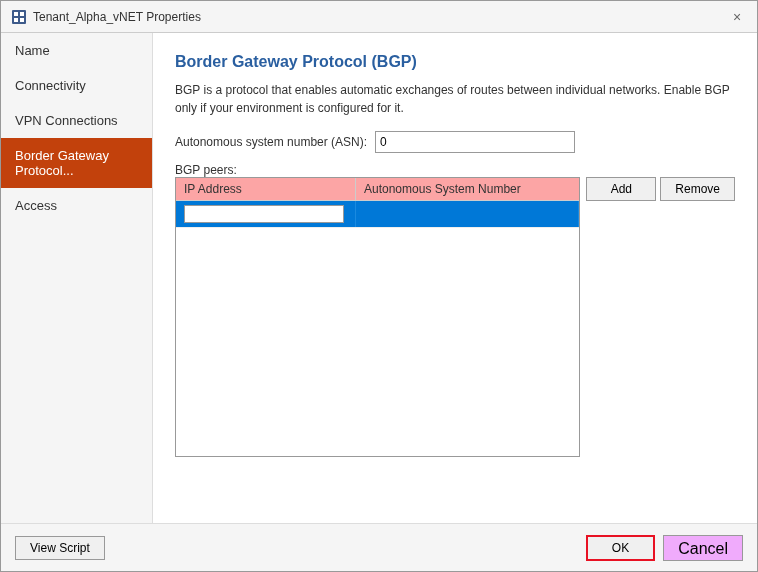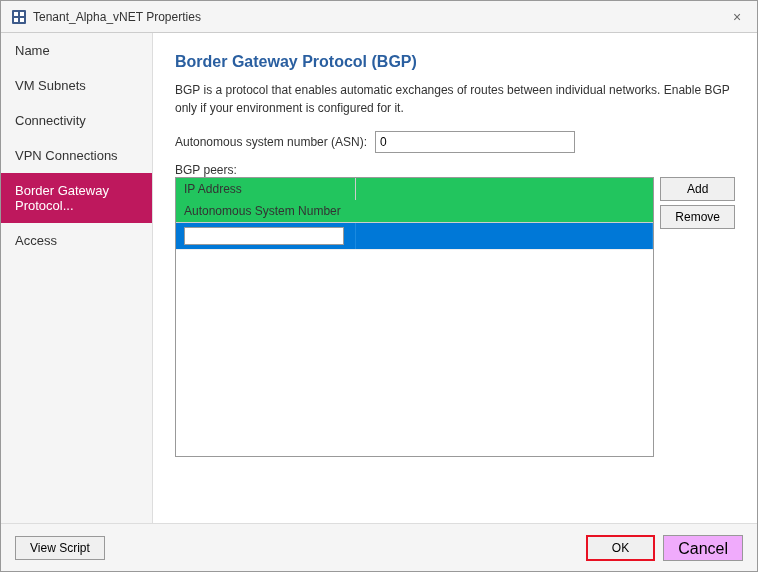--- a/index.html
+++ b/index.html
@@ -72,21 +72,21 @@
       padding: 10px 14px;
       cursor: pointer;
       color: #333;
       font-size: 13px;
       border: none;
       background: none;
       text-align: left;
       width: 100%;
     }
     .sidebar-item.active {
-      background: #be185d;
+      background: #c2410c;
       color: white;
     }
     .main-content {
       flex: 1;
       padding: 20px 22px;
       overflow-y: auto;
     }
     .section-title {
       font-size: 16px;
       color: #2a5fa0;
@@ -128,23 +128,22 @@
     }
     .peers-table-container {
       flex: 1;
       border: 1px solid #999;
       background: white;
       height: 280px;
       overflow: hidden;
     }
     .table-header {
       display: flex;
-      background: #22c55e;
+      background: #fca5a5;
       border-bottom: 1px solid #ccc;
-      flex-direction: column;
     }
     .th {
       padding: 4px 8px;
       font-size: 12px;
       color: #333;
       font-weight: normal;
       border-right: 1px solid #ccc;
     }
     .th:first-child { width: 180px; }
     .th:last-child { flex: 1; border-right: none; }
@@ -170,21 +169,20 @@
     .td:last-child { flex: 1; border-right: none; }
     .td-input {
       border: 1px solid #999;
       padding: 1px 3px;
       font-size: 12px;
       width: 160px;
       height: 18px;
     }
     .peers-buttons {
       display: flex;
-      flex-direction: column;
       gap: 4px;
     }
     .btn {
       padding: 4px 14px;
       font-size: 12px;
       background: #f0f0f0;
       border: 1px solid #999;
       cursor: pointer;
       min-width: 70px;
       height: 24px;
@@ -236,21 +234,20 @@
       </svg>
       <span class="title-text">Tenant_Alpha_vNET Properties</span>
     </div>
     <button class="close-btn">×</button>
   </div>
 
   <div class="dialog-body">
 
     <div class="sidebar">
       <button class="sidebar-item">Name</button>
-      <button class="sidebar-item">VM Subnets</button>
       <button class="sidebar-item">Connectivity</button>
       <button class="sidebar-item">VPN Connections</button>
       <button class="sidebar-item active">Border Gateway Protocol...</button>
       <button class="sidebar-item">Access</button>
     </div>
 
     <div class="main-content">
       <h2 class="section-title">Border Gateway Protocol (BGP)</h2>
       <p class="description">BGP is a protocol that enables automatic exchanges of routes between individual networks. Enable BGP only if your environment is configured for it.</p>
 

